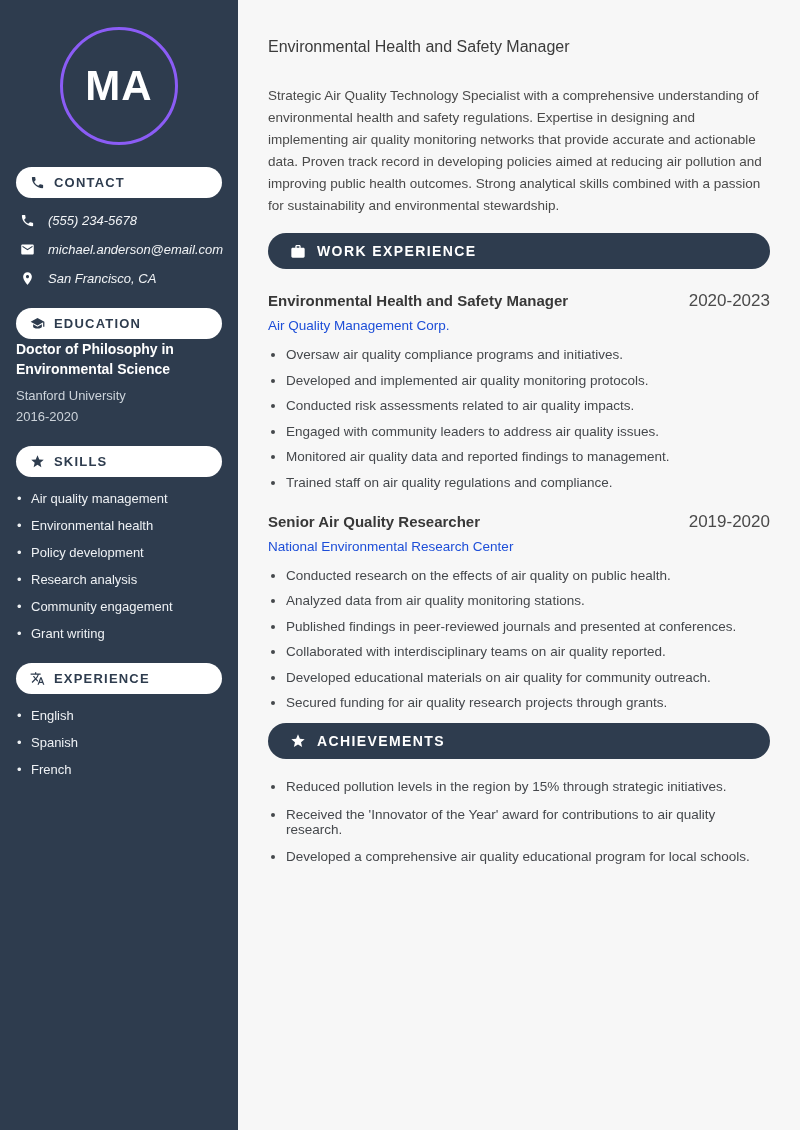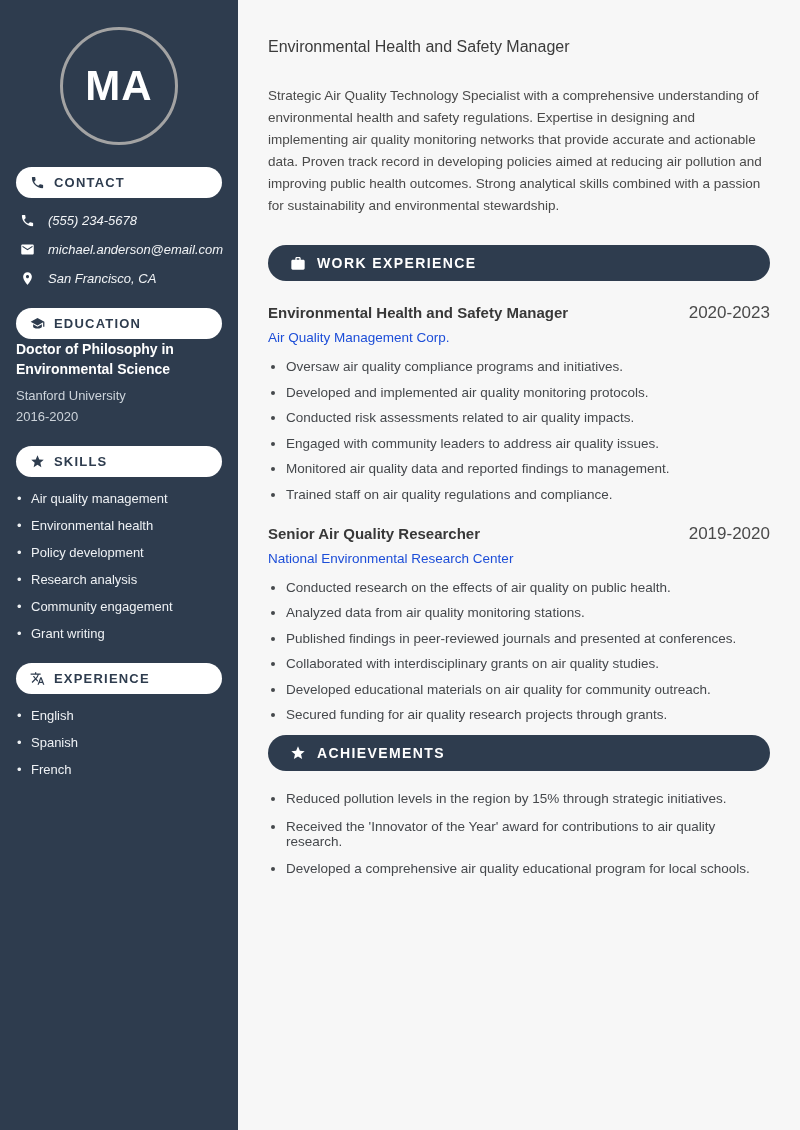--- a/index.html
+++ b/index.html
@@ -20,21 +20,21 @@
   .sidebar {
     width: 238px;
     flex-shrink: 0;
     background: #2e3c4e;
     color: #ffffff;
     padding-top: 27px;
   }
   .avatar-wrap { display: flex; justify-content: center; }
   .avatar {
     width: 118px; height: 118px;
-    border: 3px solid #a3a3a3;
+    border: 3px solid #8b5cf6;
     border-radius: 50%;
     display: flex; align-items: center; justify-content: center;
     font-size: 42px; font-weight: 600; letter-spacing: 1px;
     color: #ffffff;
   }
   .side-pill {
     margin: 22px 16px 0 16px;
     height: 31px;
     background: #ffffff;
     color: #2e3c4e;
@@ -78,21 +78,21 @@
     font-size: 38px; font-weight: 700; line-height: 1.11;
     color: #3b3b3b; letter-spacing: 0.5px;
     text-transform: uppercase;
   }
   .job-title-top { margin-top: 12px; font-size: 16px; color: #3b3b3b; }
   .summary {
     margin-top: 29px;
     font-size: 13.5px; line-height: 1.63; color: #4a4a4a;
   }
   .main-pill {
-    margin-top: 28px;
+    margin-top: 16px;
     height: 36px;
     background: #2e3c4e;
     color: #ffffff;
     border-radius: 20px;
     display: flex; align-items: center; gap: 11px;
     padding: 0 22px;
     font-size: 14px; font-weight: 700; letter-spacing: 1.4px;
   }
   .main-pill svg { width: 16px; height: 16px; flex-shrink: 0; }
   .job { margin-top: 22px; }
@@ -226,21 +226,21 @@
       <div class="job-head">
         <span class="job-name">Senior Air Quality Researcher</span>
         <span class="job-dates">2019-2020</span>
       </div>
       <div class="job-company">National Environmental Research Center</div>
       <ul class="bullets">
 
       <li>Conducted research on the effects of air quality on public health.</li>
           <li>Analyzed data from air quality monitoring stations.</li>
           <li>Published findings in peer-reviewed journals and presented at conferences.</li>
-          <li>Collaborated with interdisciplinary grants on air quality studies.</li>
+          <li>Collaborated with interdisciplinary teams on air quality reported.</li>
           <li>Developed educational materials on air quality for community outreach.</li>
           <li>Secured funding for air quality research projects through grants.</li>
         </ul>
     </section>
 
     <div class="main-pill ach-pill">
       <svg viewBox="0 0 24 24" fill="currentColor">
           <path d="M12 17.27L18.18 21l-1.64-7.03L22 9.24l-7.19-.61L12 2 9.19 8.63 2 9.24l5.46 4.73L5.82 21z"></path>
         </svg>
       <span>ACHIEVEMENTS</span>

